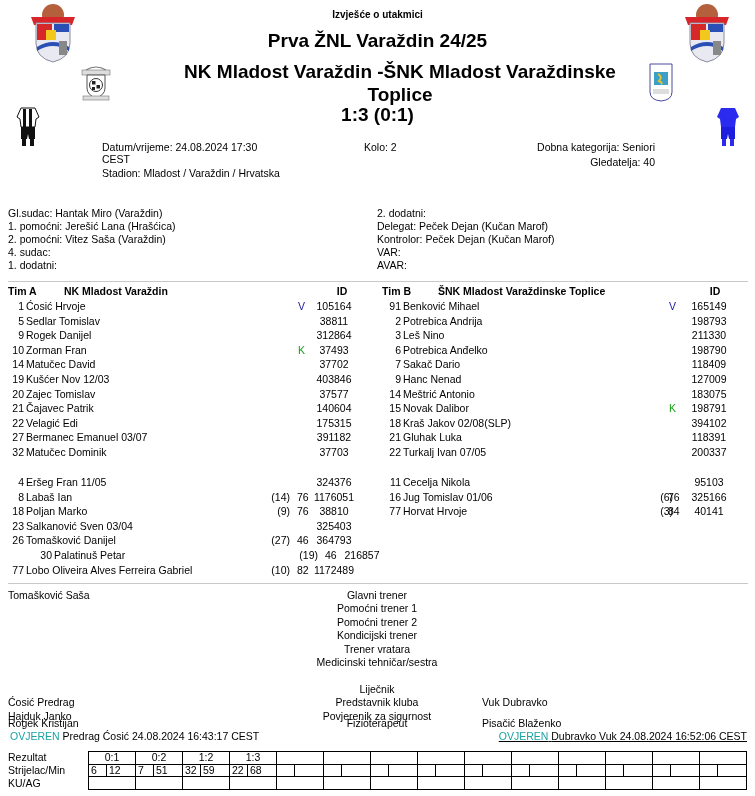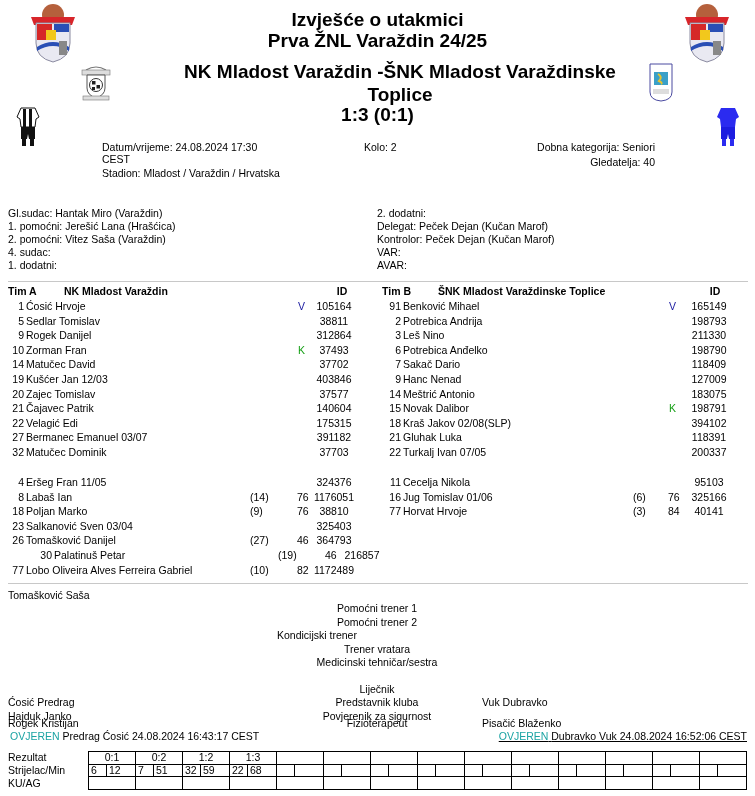--- a/index.html
+++ b/index.html
@@ -1,29 +1,29 @@
 <!DOCTYPE html>
 <html><head>
 <meta charset="utf-8">
 <style>
   * { box-sizing: border-box; margin: 0; padding: 0; }
   html, body { width: 755px; height: 796px; background: #ffffff; overflow: hidden; }
   body { font-family: "Liberation Sans", sans-serif; color: #000; font-size: 10.5px; position: relative; }
   .abs { position: absolute; }
-  .title1 { left: 0; width: 755px; top: 9px; text-align: center; font-weight: bold; font-size: 19px; }
+  .title1 { left: 0; width: 755px; top: 9px; text-align: center; font-weight: bold; font-size: 10px; }
   .title2 { left: 0; width: 755px; top: 30px; text-align: center; font-weight: bold; font-size: 19px; }
   .match { left: 170px; width: 460px; top: 60px; text-align: center; font-weight: bold; font-size: 19px; line-height: 23px; }
   .score { left: 0; width: 755px; top: 104px; text-align: center; font-weight: bold; font-size: 19px; }
   .meta { font-size: 10.5px; line-height: 13px; }
   .line { height: 1px; background: #c8c8c8; left: 8px; width: 740px; }
   .row { position: absolute; height: 14.6px; line-height: 14.6px; font-size: 10.5px; white-space: nowrap; }
   .num { position: absolute; width: 24px; text-align: right; }
   .name { position: absolute; left: 26px; }
   .mark { position: absolute; }
-  .sub { position: absolute; }
+  .sub { position: absolute; text-align: right; }
   .min { position: absolute; }
   .pid { position: absolute; width: 60px; text-align: center; }
   .hdr { font-weight: bold; }
   .staffrow { position: absolute; left: 0; width: 755px; height: 13.3px; line-height: 13.3px; }
   .ok { color: #1aa3a3; }
   table.grid { position: absolute; left: 88px; top: 751px; border-collapse: collapse; }
   table.grid td { border: 1px solid #000; height: 12.5px; font-size: 10.5px; line-height: 11px; padding: 0 2px; text-align: center; }
   .glabel { position: absolute; left: 8px; font-size: 10.5px; line-height: 12.5px; }
 </style>
 </head>
@@ -159,21 +159,21 @@
       <span class="pid" style="left:304px;">37493</span>
     </div>
     <div class="row" style="left:0px;top:357.4px;width:370px;">
       <span class="num">14</span>
       <span class="name">Matučec David</span>
       <span class="mark" style="left:298px;color:#17a017;"></span>
       <span class="pid" style="left:304px;">37702</span>
     </div>
     <div class="row" style="left:0px;top:372px;width:370px;">
       <span class="num">19</span>
-      <span class="name">Kušćer Jan 12/03</span>
+      <span class="name">Kušćer Nov 12/03</span>
       <span class="mark" style="left:298px;color:#17a017;"></span>
       <span class="pid" style="left:304px;">403846</span>
     </div>
     <div class="row" style="left:0px;top:386.6px;width:370px;">
       <span class="num">20</span>
       <span class="name">Zajec Tomislav</span>
       <span class="mark" style="left:298px;color:#17a017;"></span>
       <span class="pid" style="left:304px;">37577</span>
     </div>
     <div class="row" style="left:0px;top:401.2px;width:370px;">
@@ -342,35 +342,36 @@
       <span class="min" style="left:291px;">84</span>
       <span class="pid" style="left:302px;">40141</span>
     </div>
   </div>
 
 <div class="abs line" style="top:583px;"></div>
 
 <div id="staff">
     <div class="staffrow" style="top:589px;">
       <span style="position:absolute;left:8px;">Tomašković Saša</span>
+      <span style="position:absolute;left:277px;width:200px;text-align:center;">Glavni trener</span>
       <span style="position:absolute;left:482px;"></span>
     </div>
     <div class="staffrow" style="top:602.4px;">
       <span style="position:absolute;left:8px;"></span>
       <span style="position:absolute;left:277px;width:200px;text-align:center;">Pomoćni trener 1</span>
       <span style="position:absolute;left:482px;"></span>
     </div>
     <div class="staffrow" style="top:615.8px;">
       <span style="position:absolute;left:8px;"></span>
       <span style="position:absolute;left:277px;width:200px;text-align:center;">Pomoćni trener 2</span>
       <span style="position:absolute;left:482px;"></span>
     </div>
     <div class="staffrow" style="top:629.2px;">
       <span style="position:absolute;left:8px;"></span>
-      <span style="position:absolute;left:277px;width:200px;text-align:left;">Kondicijski trener</span>
+      <span style="position:absolute;left:277px;width:200px;text-align:center;">Kondicijski trener</span>
       <span style="position:absolute;left:482px;"></span>
     </div>
     <div class="staffrow" style="top:642.6px;">
       <span style="position:absolute;left:8px;"></span>
       <span style="position:absolute;left:277px;width:200px;text-align:center;">Trener vratara</span>
       <span style="position:absolute;left:482px;"></span>
     </div>
     <div class="staffrow" style="top:656px;">
       <span style="position:absolute;left:8px;"></span>
       <span style="position:absolute;left:277px;width:200px;text-align:center;">Medicinski tehničar/sestra</span>

